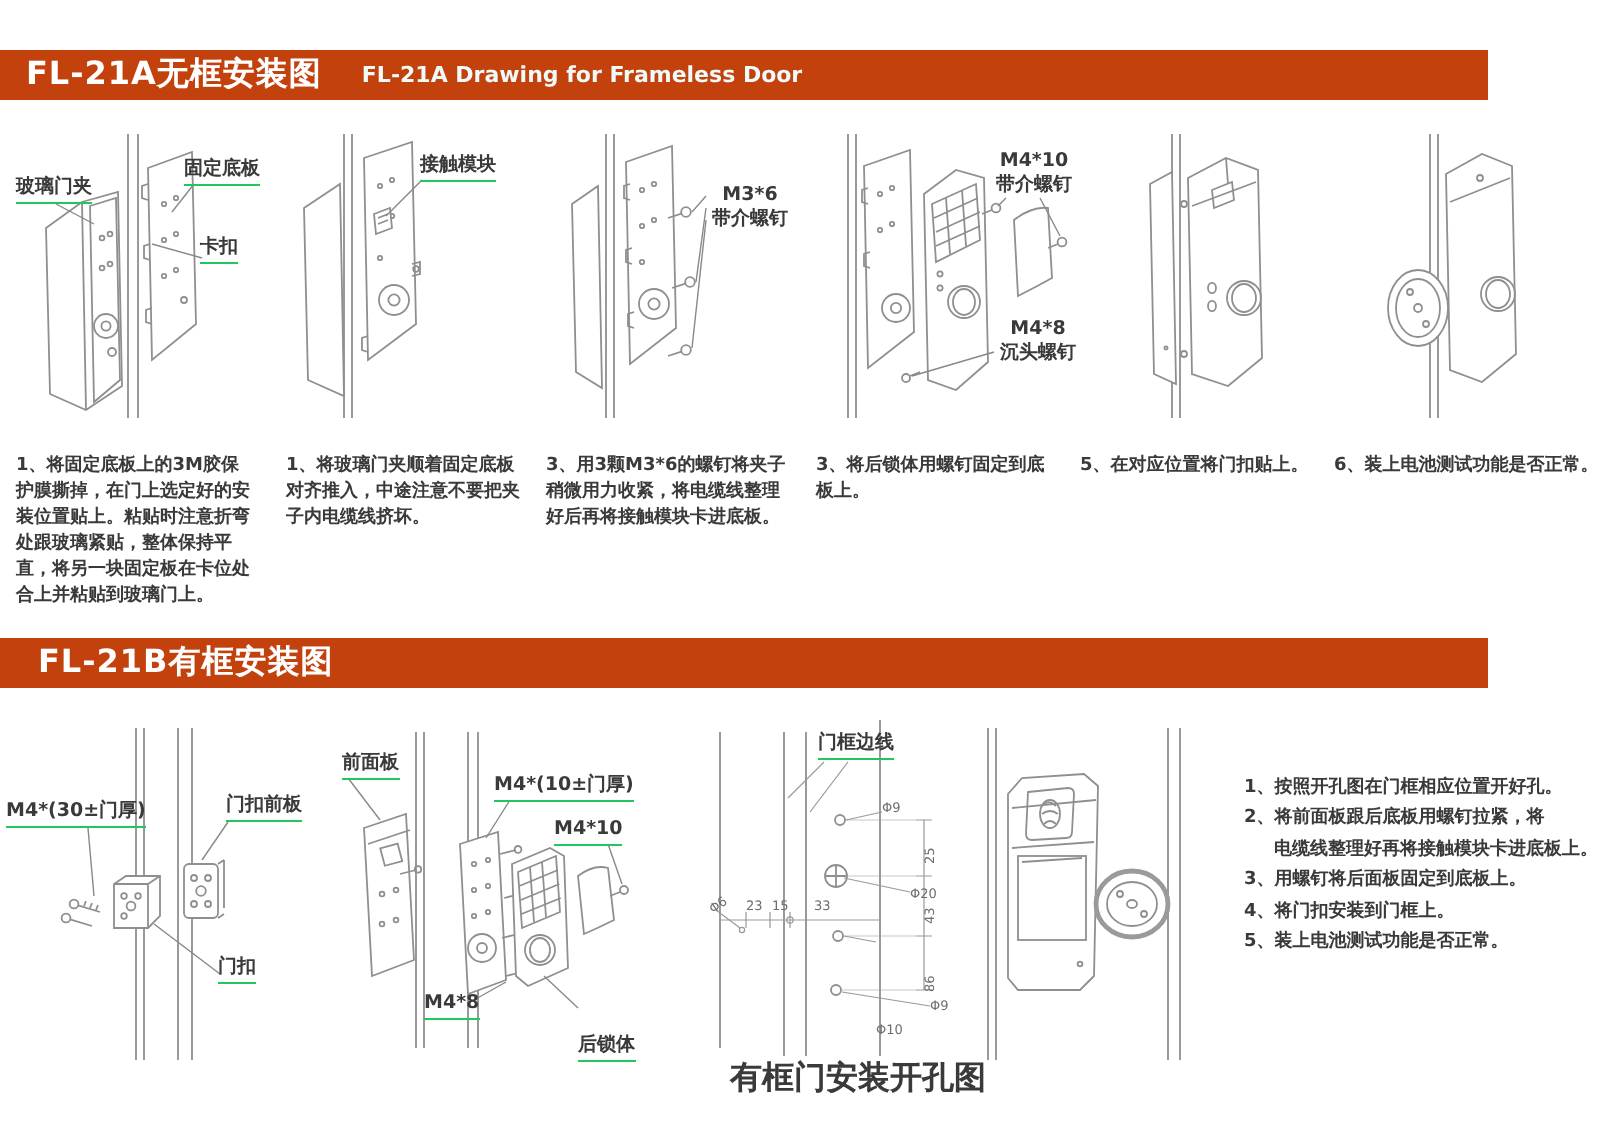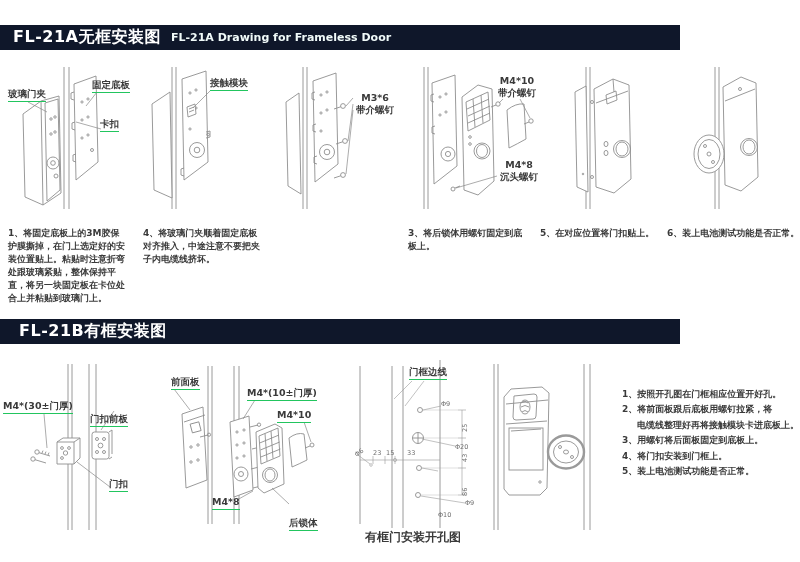--- a/index.html
+++ b/index.html
@@ -1,33 +1,33 @@
 <!DOCTYPE html>
 <html><head>
 <meta charset="utf-8">
 <style>
   * { margin:0; padding:0; box-sizing:border-box; }
   html,body { background:#ffffff; }
   body { width:800px; height:562px; font-family:"DejaVu Sans","Liberation Sans",sans-serif; }
   .page { position:relative; width:800px; height:562px; background:#ffffff; overflow:hidden; }
-  .bar { position:absolute; left:0; width:680px; height:25px; background:#0f172a; display:flex; align-items:center; padding-left:13px; }
+  .bar { position:absolute; left:0; width:744px; height:25px; background:#c2410c; display:flex; align-items:center; padding-left:13px; }
   .bar .zh { color:#ffffff; font-weight:bold; font-size:16px; letter-spacing:0.5px; white-space:nowrap; }
-  .bar .en { color:#f0faf9; font-size:11px; font-weight:bold; margin-left:10px; white-space:nowrap; }
+  .bar .en { color:#f0faf9; font-size:11px; font-weight:bold; margin-left:20px; white-space:nowrap; }
   svg.art { position:absolute; }
   .callout { position:absolute; font-size:9.5px; font-weight:bold; color:#3a3a3a; white-space:nowrap; line-height:1.15; }
   .ul { border-bottom:1px solid #22c55e; padding-bottom:1px; }
   .spec { position:absolute; font-size:9.5px; font-weight:bold; color:#3a3a3a; text-align:center; line-height:1.25; white-space:nowrap; }
   .step { position:absolute; font-size:9px; font-weight:bold; color:#3a3a3a; line-height:1.44; text-align:left; }
   .bsteps { position:absolute; left:622px; top:387px; width:180px; }
   .bline { font-size:9px; font-weight:bold; color:#3a3a3a; line-height:15.4px; white-space:nowrap; }
   .bline.indent { padding-left:15px; }
   .dim { position:absolute; font-size:6.5px; color:#6e6e6e; white-space:nowrap; }
   .rot90 { transform:rotate(-90deg); transform-origin:left top; }
   .rot35 { transform:rotate(-35deg); transform-origin:left top; }
-  .caption { position:absolute; font-size:12px; font-weight:bold; color:#3a3a3a; white-space:nowrap; }
+  .caption { position:absolute; font-size:16px; font-weight:bold; color:#3a3a3a; white-space:nowrap; }
 </style>
 </head>
 <body>
 
 <div class="page">
 
   <div class="bar" style="top:25px;">
     <span class="zh">FL-21A无框安装图</span>
     <span class="en">FL-21A Drawing for Frameless Door</span>
   </div>
@@ -189,21 +189,22 @@
   <div class="spec" style="left:494px;top:75px;width:46px;">
     <div>M4*10</div>
     <div>带介螺钉</div>
   </div>
   <div class="spec" style="left:497px;top:159px;width:44px;">
     <div>M4*8</div>
     <div>沉头螺钉</div>
   </div>
 
   <div class="step" style="left:8px;top:227px;width:118px;">1、将固定底板上的3M胶保护膜撕掉，在门上选定好的安装位置贴上。粘贴时注意折弯处跟玻璃紧贴，整体保持平直，将另一块固定板在卡位处合上并粘贴到玻璃门上。</div>
-  <div class="step" style="left:143px;top:227px;width:119px;">4、将玻璃门夹顺着固定底板对齐推入，中途注意不要把夹子内电缆线挤坏。</div>
+  <div class="step" style="left:143px;top:227px;width:119px;">1、将玻璃门夹顺着固定底板对齐推入，中途注意不要把夹子内电缆线挤坏。</div>
+  <div class="step" style="left:273px;top:227px;width:121px;">3、用3颗M3*6的螺钉将夹子稍微用力收紧，将电缆线整理好后再将接触模块卡进底板。</div>
   <div class="step" style="left:408px;top:227px;width:119px;">3、将后锁体用螺钉固定到底板上。</div>
   <div class="step" style="left:540px;top:227px;width:118px;">5、在对应位置将门扣贴上。</div>
   <div class="step" style="left:667px;top:227px;width:134px;">6、装上电池测试功能是否正常。</div>
 
   <div class="bar" style="top:319px;padding-left:19px;">
     <span class="zh">FL-21B有框安装图</span>
   </div>
 
   <svg class="art" style="left:0;top:352px;" width="160" height="195" viewBox="0 0 160 195">
     <g stroke="#8f8f8f" stroke-width="0.9" fill="none">
@@ -324,21 +325,21 @@
       <circle cx="60" cy="130" r="1.2"></circle>
       <ellipse cx="86" cy="100" rx="18" ry="16.5" fill="#ffffff" stroke-width="2.4" stroke="#9a9a9a"></ellipse>
       <ellipse cx="86" cy="100" rx="12.5" ry="11"></ellipse>
       <circle cx="80" cy="95" r="1.5"></circle>
         <circle cx="92" cy="105" r="1.5"></circle>
       <ellipse cx="86" cy="100" rx="2.5" ry="2"></ellipse>
     </g>
   </svg>
 
   <div class="callout ul" style="left:3px;top:401px;">M4*(30±门厚)</div>
-  <div class="callout ul" style="left:90px;top:398px;margin-top:16px;">门扣前板</div>
+  <div class="callout ul" style="left:113px;top:398px;">门扣前板</div>
   <div class="callout ul" style="left:109px;top:479px;">门扣</div>
   <div class="callout ul" style="left:171px;top:377px;">前面板</div>
   <div class="callout ul" style="left:247px;top:388px;">M4*(10±门厚)</div>
   <div class="callout ul" style="left:277px;top:410px;">M4*10</div>
   <div class="callout ul" style="left:212px;top:497px;">M4*8</div>
   <div class="callout ul" style="left:289px;top:518px;">后锁体</div>
   <div class="callout ul" style="left:409px;top:367px;">门框边线</div>
 
   <div class="dim" style="left:373px;top:449px;">23</div>
   <div class="dim" style="left:386px;top:449px;">15</div>

